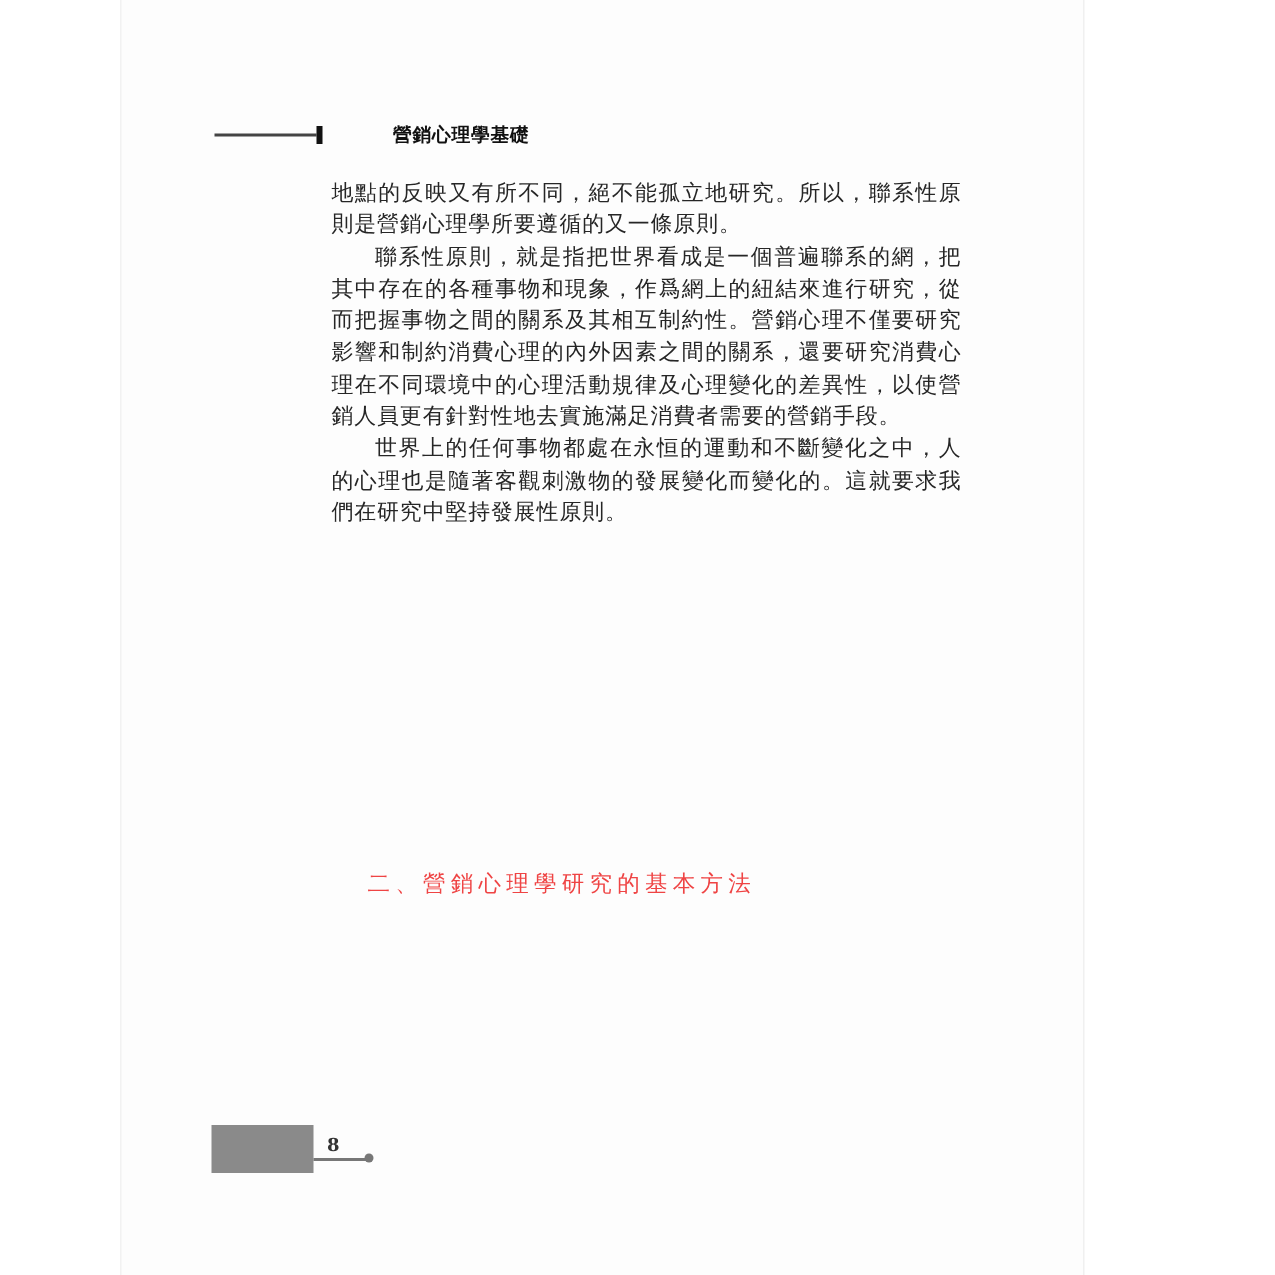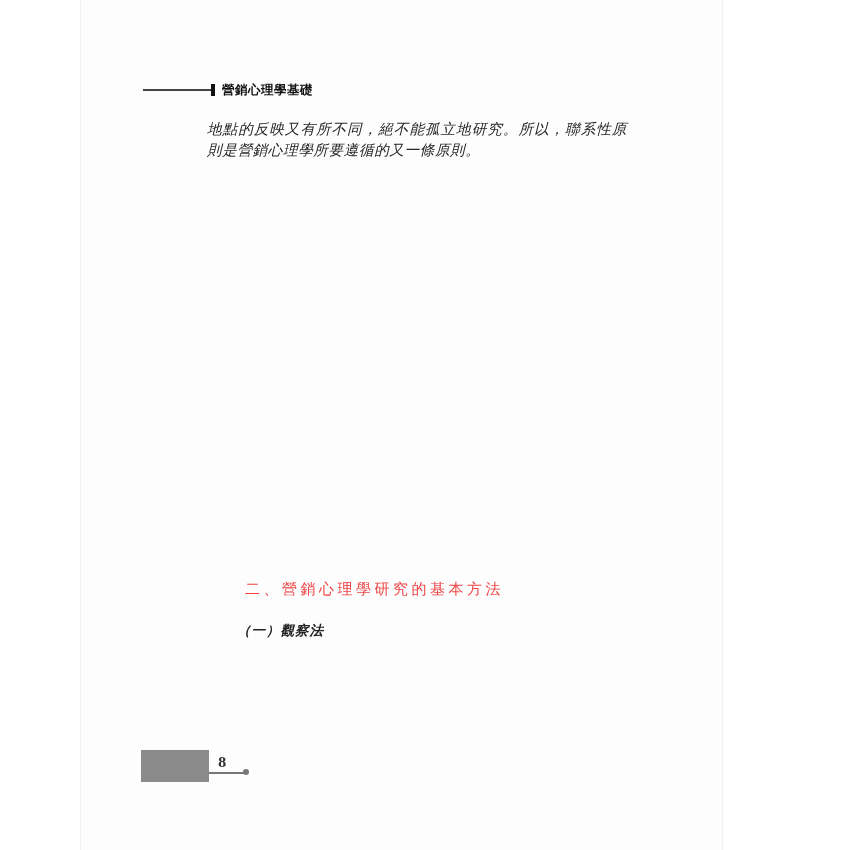--- a/index.html
+++ b/index.html
@@ -9,25 +9,25 @@
     }
     .page {
       position: absolute; left: 80px; top: 0; width: 641px; height: 850px;
       background: #fdfdfd; border-left: 1px solid #f2f2f2; border-right: 1px solid #f0f0f0;
     }
     .running-head {
       position: absolute; left: 143px; top: 80px; height: 20px; display: flex; align-items: center;
     }
     .rh-line { width: 68px; height: 1.5px; background: #444; }
     .rh-block { width: 4px; height: 12px; background: #111; margin-right: 7px; }
-    .rh-title { font-size: 12.5px; font-weight: bold; letter-spacing: 0.5px; color: #111; }
+    .rh-title { font-size: 12.5px; font-weight: bold; letter-spacing: 0.5px; color: #111; margin-left: 40px; }
 
     .body-text {
-      position: absolute; left: 207px; width: 420px; font-size: 14.6px; line-height: 21.3px;
-      color: #262626; text-align: justify; letter-spacing: 0.6px; font-style: italic;
+      position: absolute; left: 221px; width: 420px; font-size: 14.6px; line-height: 21.3px;
+      color: #262626; text-align: justify; letter-spacing: 0.6px;
     }
     .p { margin: 0; }
     .indent { text-indent: 29px; }
     .subhead {
       font-family: "DejaVu Sans", "Liberation Sans", sans-serif; font-weight: bold;
       font-size: 13.5px; color: #222; letter-spacing: 1px; padding-left: 30px;
     }
     .section-head {
       position: absolute; left: 245px; top: 580px;
       font-family: "DejaVu Sans", "Liberation Sans", sans-serif; font-size: 15px;
@@ -44,24 +44,25 @@
 <div class="page"></div>
 
 <div class="running-head">
   <div class="rh-line"></div>
   <div class="rh-block"></div>
   <span class="rh-title">營銷心理學基礎</span>
 </div>
 
 <div class="body-text" style="top:118px;">
   <p class="p">地點的反映又有所不同，絕不能孤立地研究。所以，聯系性原則是營銷心理學所要遵循的又一條原則。</p>
+  <p class="p indent">聯系性原則，就是指把世界看成是一個普遍聯系的網，把其中存在的各種事物和現象，作爲網上的紐結來進行研究，從而把握事物之間的關系及其相互制約性。營銷心理不僅要研究影響和制約消費心理的內外因素之間的關系，還要研究消費心理在不同環境中的心理活動規律及心理變化的差異性，以使營銷人員更有針對性地去實施滿足消費者需要的營銷手段。</p>
+  <p class="p indent">世界上的任何事物都處在永恒的運動和不斷變化之中，人的心理也是隨著客觀刺激物的發展變化而變化的。這就要求我們在研究中堅持發展性原則。</p>
 </div>
 
 <div class="section-head">二、營銷心理學研究的基本方法</div>
 
 <div class="body-text" style="top:620px;">
-  <div class="subhead" style="margin-bottom:5px;">（一）觀察法</div>
 </div>
 
 <div class="footer-block"></div>
 <div class="footer-line"></div>
 <div class="footer-dot"></div>
 <span class="page-number">8</span>
 
 </body></html>

